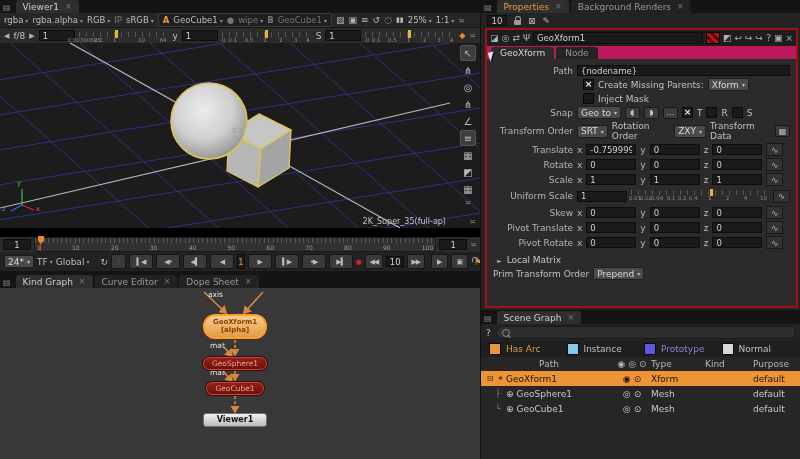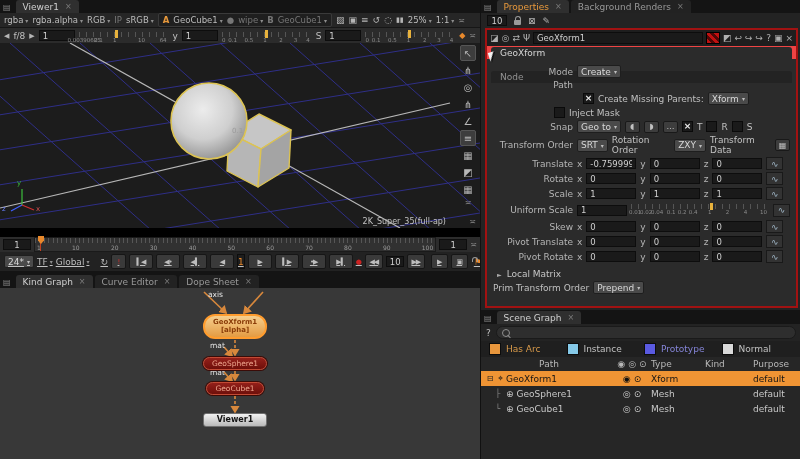--- a/index.html
+++ b/index.html
@@ -64,21 +64,21 @@
   .node-xform{background:linear-gradient(#f6cf8e,#e39b43);border:2px solid #ff9c2e;border-radius:12px;color:#8a3c08;font-size:7px;line-height:8px;padding-top:2px;font-weight:bold;}
   .node-red{background:linear-gradient(#93201a,#6e0f0a);border:1px solid #c34a34;border-radius:7px;color:#f0a78f;font-size:7.5px;line-height:11px;box-shadow:0 0 0 1px #3a0c08;}
   .node-viewer{background:linear-gradient(#f2f2f2,#b9b9b9);border:1px solid #6f6f6f;border-radius:3px;color:#141414;font-size:8px;font-weight:bold;line-height:12px;}
   .nglabel{position:absolute;color:#e4e4e4;font-size:7.5px;}
   
   .ptools{background:#232323;display:flex;align-items:center;gap:7px;padding:0 6px;box-sizing:border-box;}
   .props{border:2px solid #a11212;background:#2b2b2b;box-sizing:border-box;}
   .phdr{background:#1e1e1e;display:flex;align-items:center;gap:3px;padding:1px 3px;height:16px;box-sizing:border-box;}
   .phic{color:#b0b0b0;font-size:9px;}
   .redswatch{width:12px;height:10px;border:1px solid #000;background:repeating-linear-gradient(45deg,#c01010 0 3px,#500707 3px 6px);}
-  .ntabs{background:#ef4444;display:flex;gap:12px;padding:1px 4px 0;height:13px;box-sizing:border-box;flex-direction:column;}
+  .ntabs{background:#be185d;display:flex;gap:2px;padding:1px 4px 0;height:13px;box-sizing:border-box;}
   .ntab{background:#2b2b2b;border-radius:3px 3px 0 0;padding:0 9px;color:#d6d6d6;line-height:12px;}
   .ntab.inactive{background:#232323;color:#929292;}
   .pbody{padding-top:4px;}
   .prow{display:flex;align-items:center;gap:4px;margin:2px 6px 2px 0;}
   .lblcol{width:86px;text-align:right;color:#b5b5b5;flex:none;}
   .axis-l{color:#b5b5b5;}
   .xinp{width:50px;}
   .sect{display:flex;align-items:center;gap:5px;margin:6px 0 2px 10px;color:#c6c6c6;}
   .sect .tri{color:#a8a8a8;font-size:6px;}
   .uslider{position:relative;flex:1;height:14px;}
@@ -298,21 +298,21 @@
           <span>70</span>
         <span>80</span>
           <span>90</span>
         <span>100</span>
       </div>
     </div>
     <input class="inp" style="width: 28px; text-align: center;" readonly="" value="1">
     <span class="chev">≍</span>
   </div>
 
-  <div class="abs playbar" style="left:0;top:252px;width:480px;height:19px;text-decoration:underline;">
+  <div class="abs playbar" style="left:0;top:252px;width:480px;height:19px;">
     <span class="dd">
         <span>24*</span>
       </span>
     <span class="bare-dd">
         <span>TF</span>
       </span>
     <span class="bare-dd">
         <span>Global</span>
       </span>
     <span class="vicon" style="margin-left:8px;">↻</span>
@@ -426,36 +426,31 @@
         <span class="phic">▣</span>
         <span class="phic">×</span>
       </div>
       <div class="ntabs">
         <span class="ntab">GeoXform</span>
         <span class="ntab inactive">Node</span>
       </div>
 
       <div class="pbody">
         <div class="prow">
-          <span class="lblcol">Mode</span>
-          <span class="dd">
-              <span>Create</span>
-            </span>
-        </div>
-        <div class="prow">
           <span class="lblcol">Path</span>
+          <input class="inp" style="flex: 1 1 0%;" readonly="" value="{nodename}">
         </div>
         <div class="prow" style="margin-left:96px;">
           <span class="cb">×</span>
           <span>Create Missing Parents:</span>
           <span class="dd">
               <span>Xform</span>
             </span>
         </div>
-        <div class="prow" style="margin-left:67px;">
+        <div class="prow" style="margin-left:96px;">
           <span class="cb"></span>
           <span>Inject Mask</span>
         </div>
 
 
         <div class="prow">
           <span class="lblcol">Snap</span>
           <span class="dd">
               <span>Geo to</span>
             </span>

